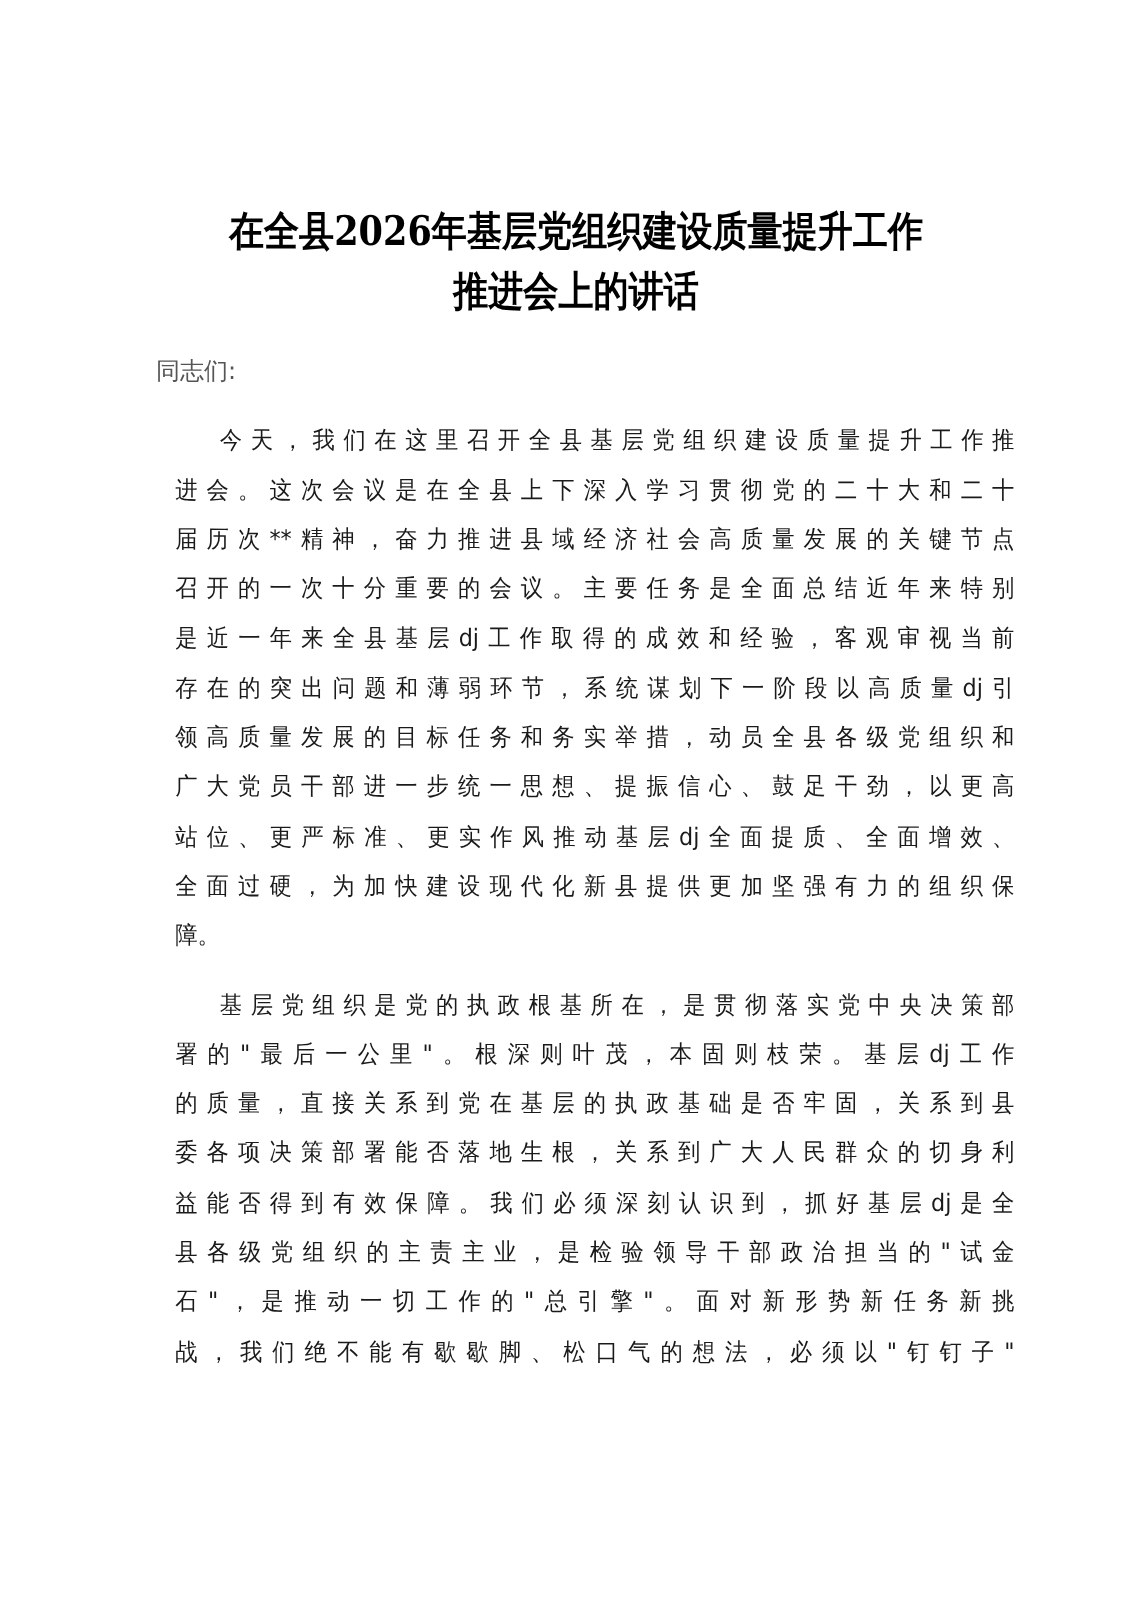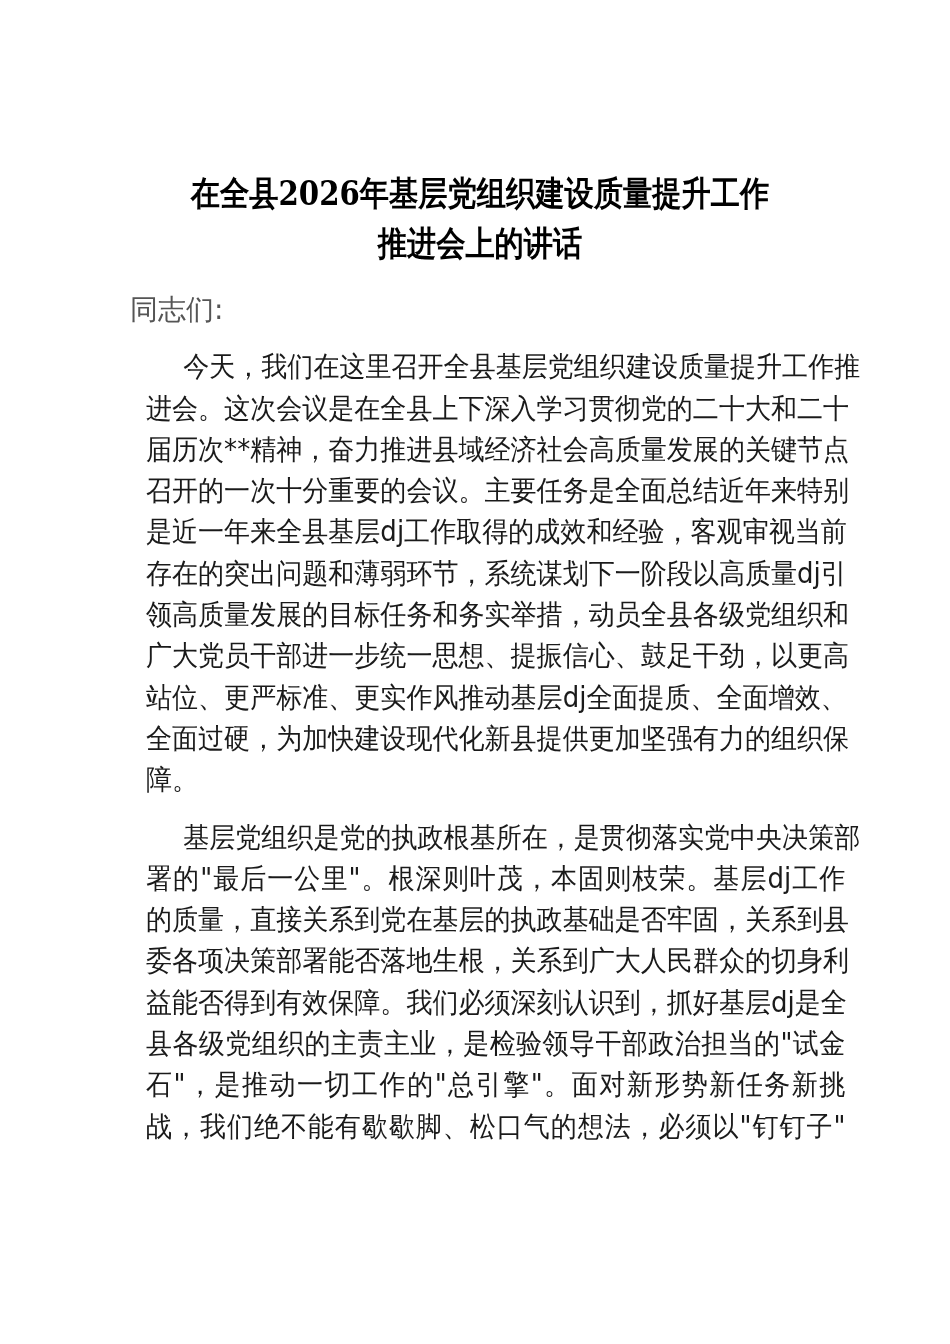--- a/index.html
+++ b/index.html
@@ -41,21 +41,21 @@
     .title .t-line {
       display: block;
       white-space: nowrap;
     }
     .body {
       position: absolute;
       left: 130px;
       top: 289px;
       width: 700px;
       font-family: "DejaVu Sans", "Liberation Sans", sans-serif;
-      font-size: 28px;
+      font-size: 20px;
       line-height: 41.3px;
       color: #1a1a1a;
     }
     .salutation {
       color: #555555;
       white-space: nowrap;
       margin: 0;
     }
     .para {
       margin: 16px;

